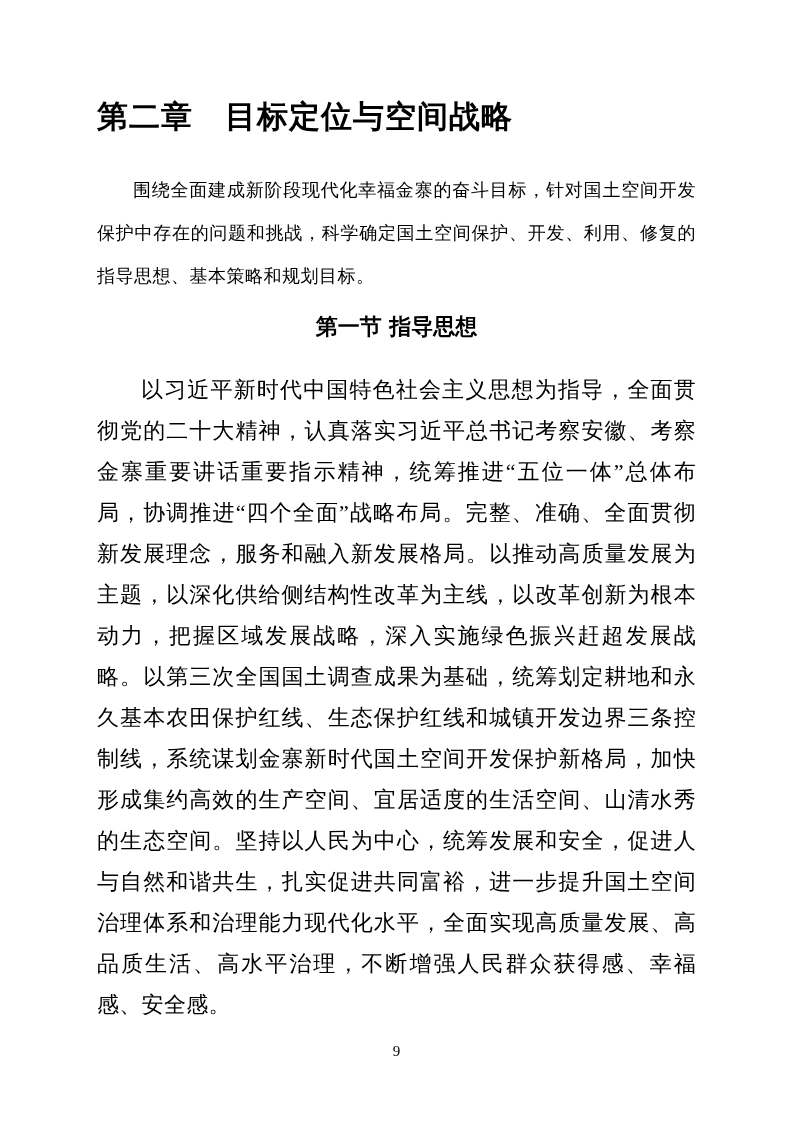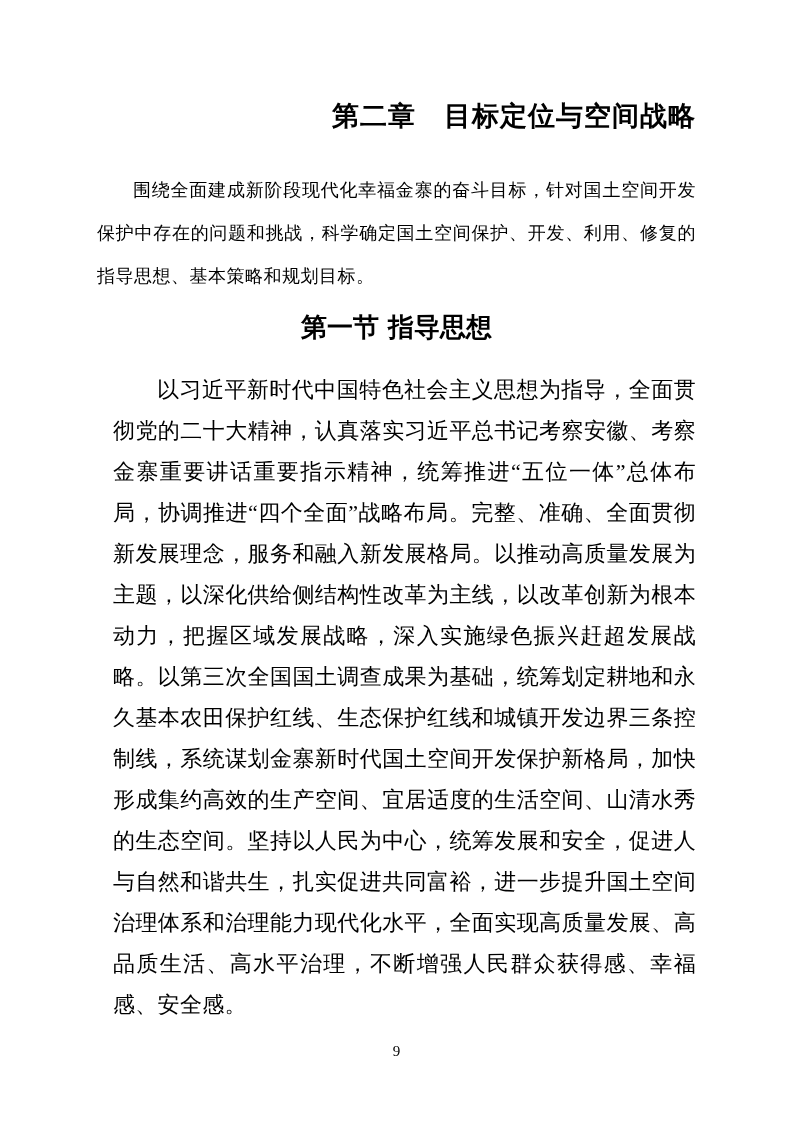--- a/index.html
+++ b/index.html
@@ -18,46 +18,46 @@
     box-sizing: border-box;
     width: 793px;
     height: 1122px;
     padding: 96px 97px 0 97px;
     position: relative;
     background: #ffffff;
     overflow: hidden;
   }
   .chapter-title {
     margin: 0;
-    text-align: right;
-    font-size: 27px;
+    text-align: left;
+    font-size: 31px;
     line-height: 41px;
     font-weight: bold;
     letter-spacing: 1px;
     font-family: "Liberation Serif", "DejaVu Serif", serif;
   }
   .intro-paragraph {
     margin: 32px 0 0 0;
     font-size: 18px;
     line-height: 43px;
     text-align: justify;
     text-justify: inter-character;
     text-indent: 2em;
     letter-spacing: 0.5px;
   }
   .section-title {
     margin: 14px 0 0 0;
     text-align: center;
-    font-size: 26px;
+    font-size: 22px;
     line-height: 30px;
     font-weight: bold;
     font-family: "DejaVu Sans", "Liberation Sans", sans-serif;
   }
   .body-paragraph {
-    margin: 27px 0 0 16px;
+    margin: 27px 0 0 0;
     font-size: 22px;
     line-height: 41px;
     text-align: justify;
     text-justify: inter-character;
     text-indent: 2em;
     letter-spacing: 0.3px;
   }
   .page-number {
     position: absolute;
     bottom: 62px;

